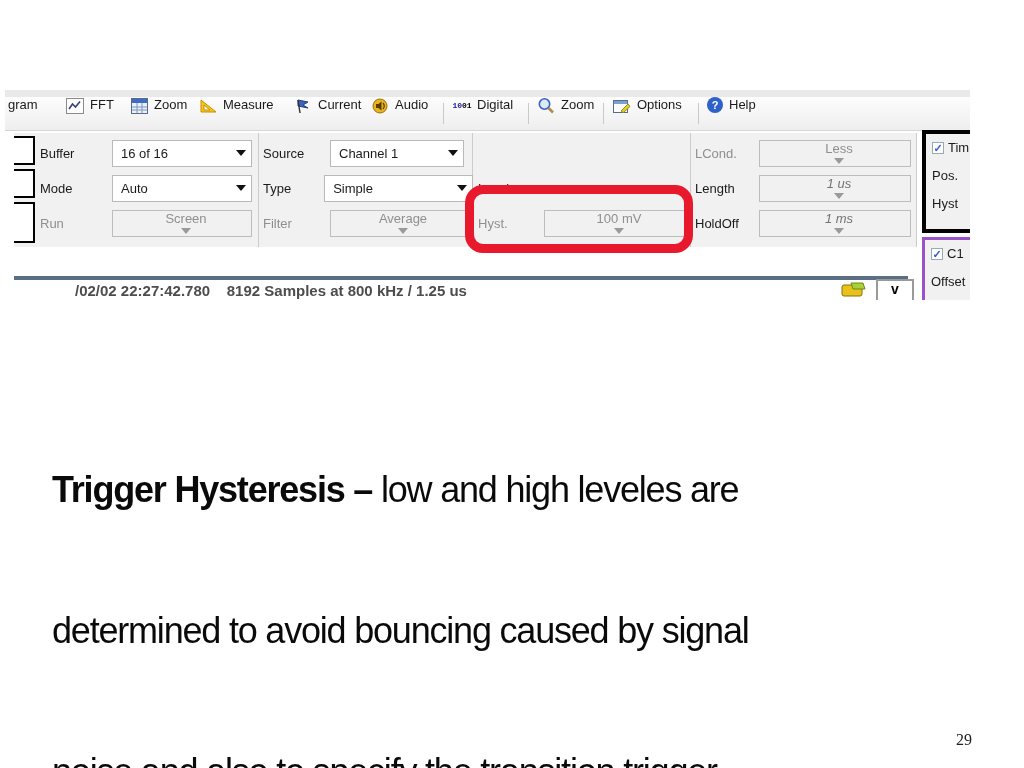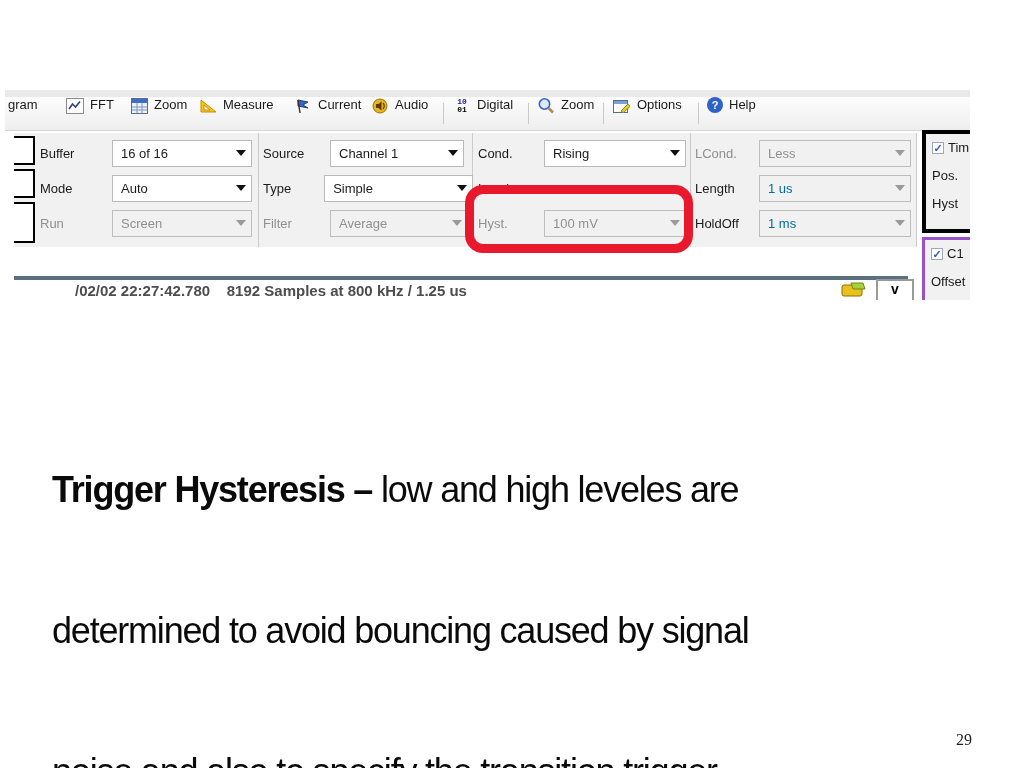--- a/index.html
+++ b/index.html
@@ -34,24 +34,24 @@
   .grp { position:absolute; top:43px; height:114px; }
   .frow { position:absolute; height:28px; display:flex; align-items:center; }
   .flabel { display:inline-block; color:#1a1a1a; }
   .flabel.dim { color:#8f8f8f; }
   .combo { height:27px; background:#ffffff; border:1px solid #b9b9b9;
            display:flex; align-items:center; padding-left:8px; position:relative; }
   .combo .val { flex:1; color:#1a1a1a; }
   .combo .arr { width:20px; height:100%; display:flex; align-items:center; justify-content:center; }
   .combo .arr::after { content:""; width:0; height:0; border-left:5px solid transparent;
            border-right:5px solid transparent; border-top:6px solid #111; }
-  .combo.dis { background:#f1f1f1; border:1px solid #bdbdbd; }
+  .combo.dis { background:#f1f1f1; border:1px solid #bdbdbd;flex-direction:column; }
   .combo.dis .val { color:#8f8f8f; }
   .combo.dis .arr::after { border-top-color:#9a9a9a; }
-  .combo.dis.darkval .val { color:#0369a1; }
+  .combo.dis.darkval .val { color:#737373;font-style:italic; }
 
   
   .sidebox { position:absolute; left:917px; width:64px; background:#f1f1f1; padding:6px 0 0 6px; }
   .sidebox.timebox { top:40px; height:103px; border:4px solid #000; }
   .sidebox.chanbox { top:147px; height:80px; border:3px solid #9B52C8; }
   .siderow { display:flex; align-items:center; gap:4px; height:15px; margin-bottom:13px; white-space:nowrap; }
   .chk { width:12px; height:12px; background:#fff; border:1px solid #9aa8b8;
          display:inline-flex; align-items:center; justify-content:center;
          font-size:11px; color:#3c5bd6; font-weight:bold; line-height:10px; }
 
@@ -139,21 +139,21 @@
           <svg width="17" height="16">
               <circle cx="8" cy="8" r="7" fill="#e8b420" stroke="#9c7200"></circle>
               <polygon points="4,6 6.5,6 9.5,3.5 9.5,12.5 6.5,10 4,10" fill="#5a3c00"></polygon>
               <path d="M11 5 q2.5 3 0 6" stroke="#5a3c00" fill="none" stroke-width="1.2"></path>
             </svg>
         </span>
         <span>Audio</span>
       </div>
       <div class="tb-sep" style="left:438px"></div>
       <div class="tb-item" style="left:448px">
-        <span class="icn" style="flex-direction:column; font-family:'Liberation Mono',monospace; font-size:8px; font-weight:bold; line-height:8px; color:#000;">
+        <span class="icn" style="flex-direction:row; font-family:'Liberation Mono',monospace; font-size:8px; font-weight:bold; line-height:8px; color:#000;">
           <span style="color:#1a1aa0;">10</span>
           <span>01</span>
         </span>
         <span>Digital</span>
       </div>
       <div class="tb-sep" style="left:523px"></div>
       <div class="tb-item" style="left:532px">
         <span class="icn">
           <svg width="18" height="17">
               <circle cx="7.5" cy="7" r="5.2" fill="#dce9f7" stroke="#3a62c4" stroke-width="1.6"></circle>
@@ -236,27 +236,20 @@
       <div class="frow" style="top:76px; left:0; width:210px">
         <span class="flabel dim" style="width:67px">Filter</span>
         <div class="combo dis" style="width:138px">
           <span class="val">Average</span>
           <span class="arr"></span>
         </div>
       </div>
     </div>
 
     <div class="grp" style="left:473px; width:212px">
-      <div class="frow" style="top:6px; left:0; width:212px">
-        <span class="flabel" style="width:66px">Cond.</span>
-        <div class="combo" style="width:142px">
-          <span class="val">Rising</span>
-          <span class="arr"></span>
-        </div>
-      </div>
       <div class="frow" style="top:41px; left:0; width:212px">
         <span class="flabel" style="width:66px">Level</span>
       </div>
       <div class="frow" style="top:76px; left:0; width:212px">
         <span class="flabel dim" style="width:66px">Hyst.</span>
         <div class="combo dis" style="width:142px">
           <span class="val">100 mV</span>
           <span class="arr"></span>
         </div>
       </div>

